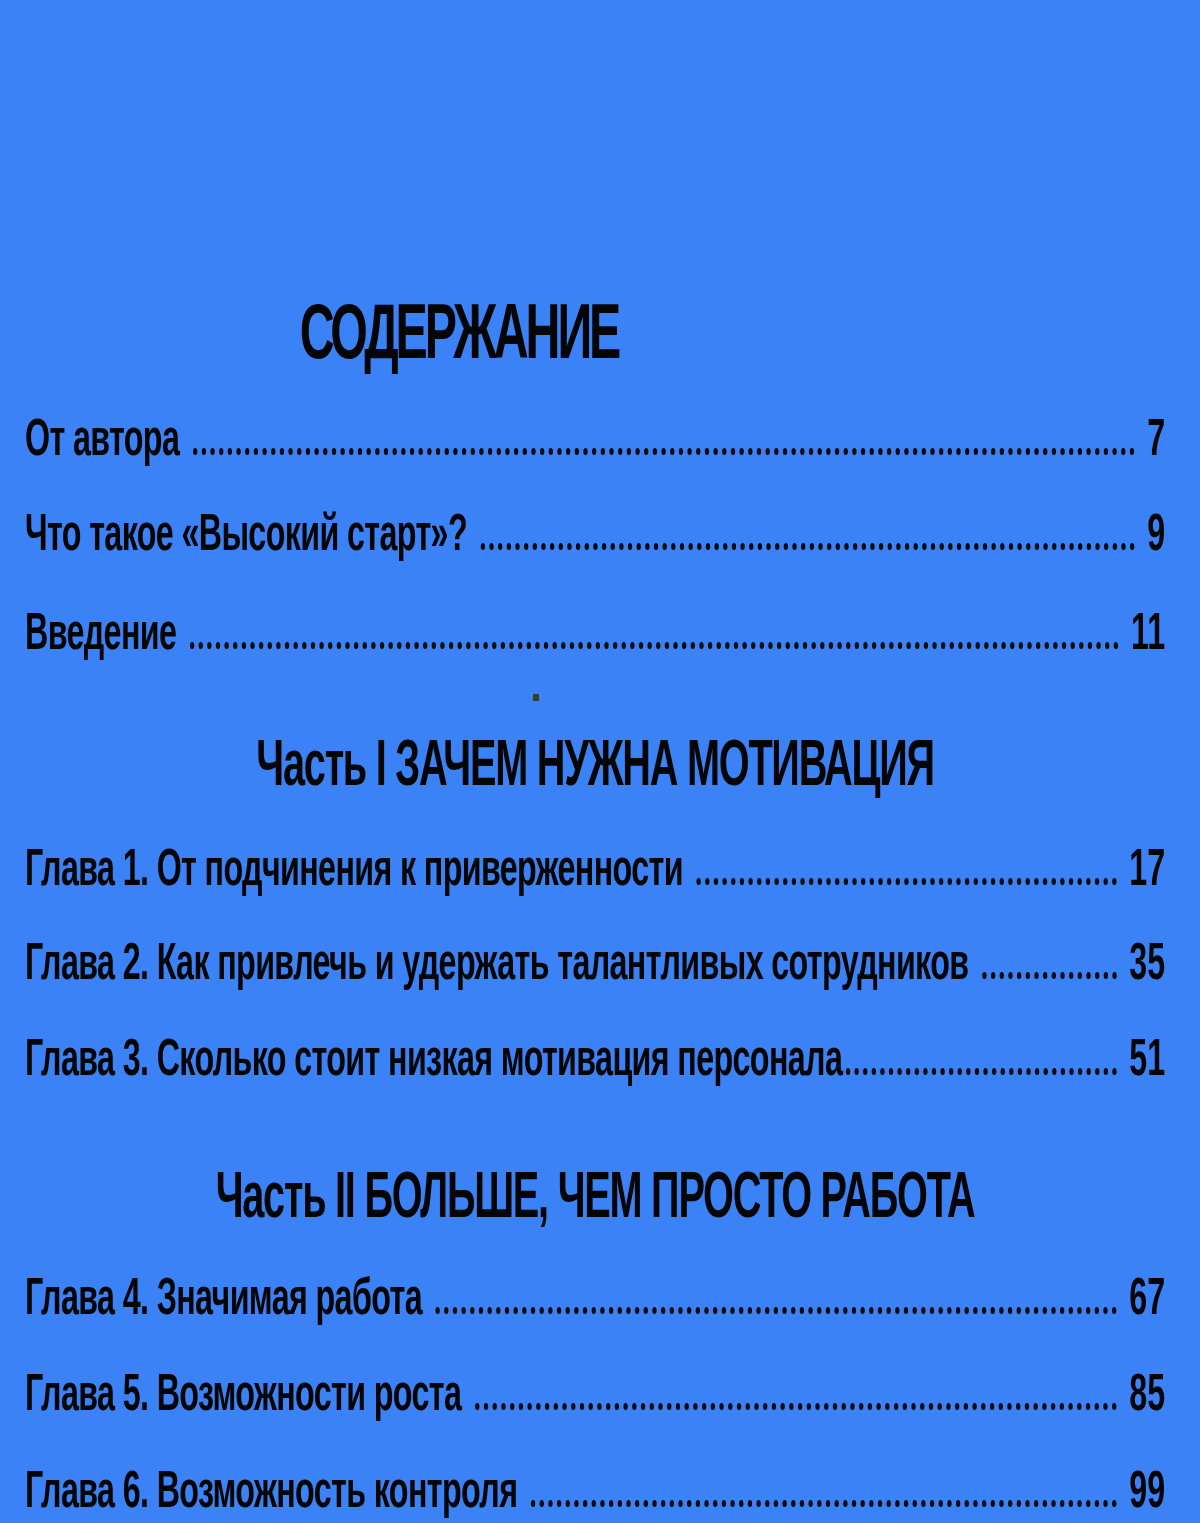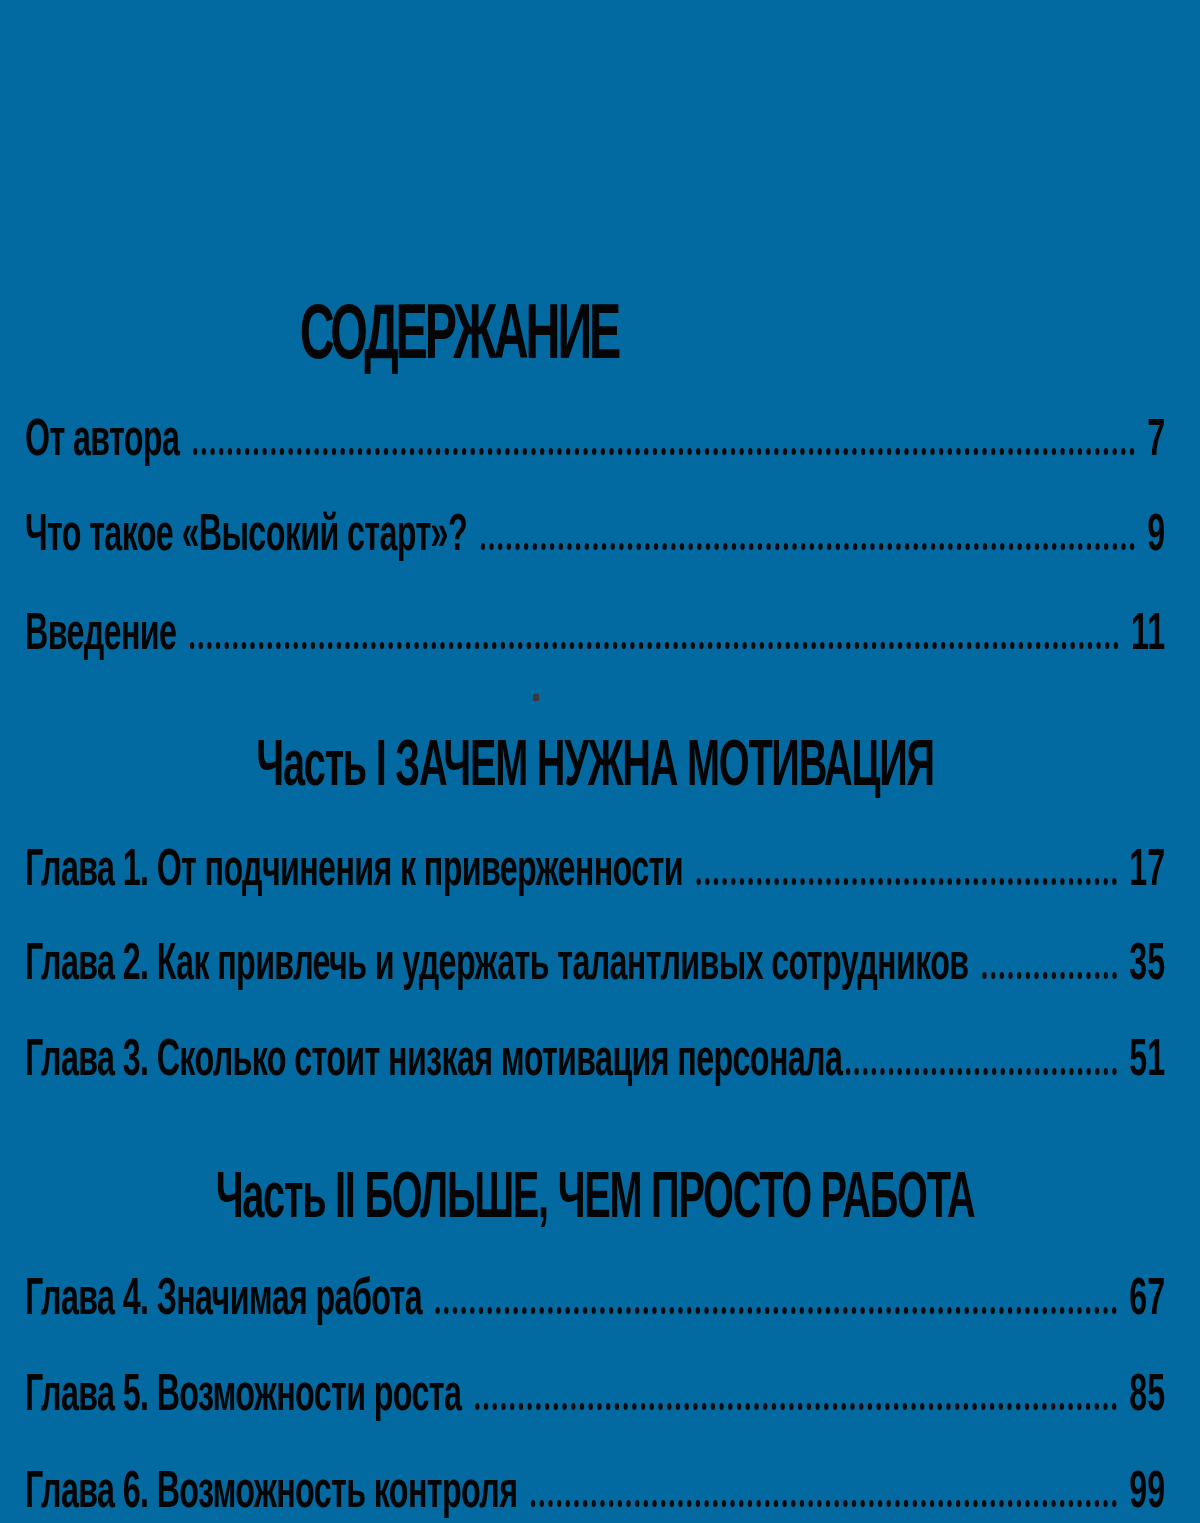--- a/index.html
+++ b/index.html
@@ -4,21 +4,21 @@
 <style>
   html, body {
     margin: 0;
     padding: 0;
     background: #ffffff;
   }
   .page {
     position: relative;
     width: 1200px;
     height: 1523px;
-    background: #0369a1;
+    background: #3b82f6;
     overflow: hidden;
     font-family: "Liberation Sans", sans-serif;
     color: #0a0a0a;
   }
   
   .content {
     position: absolute;
     left: 25px;
     top: 0;
     width: 1839px;

